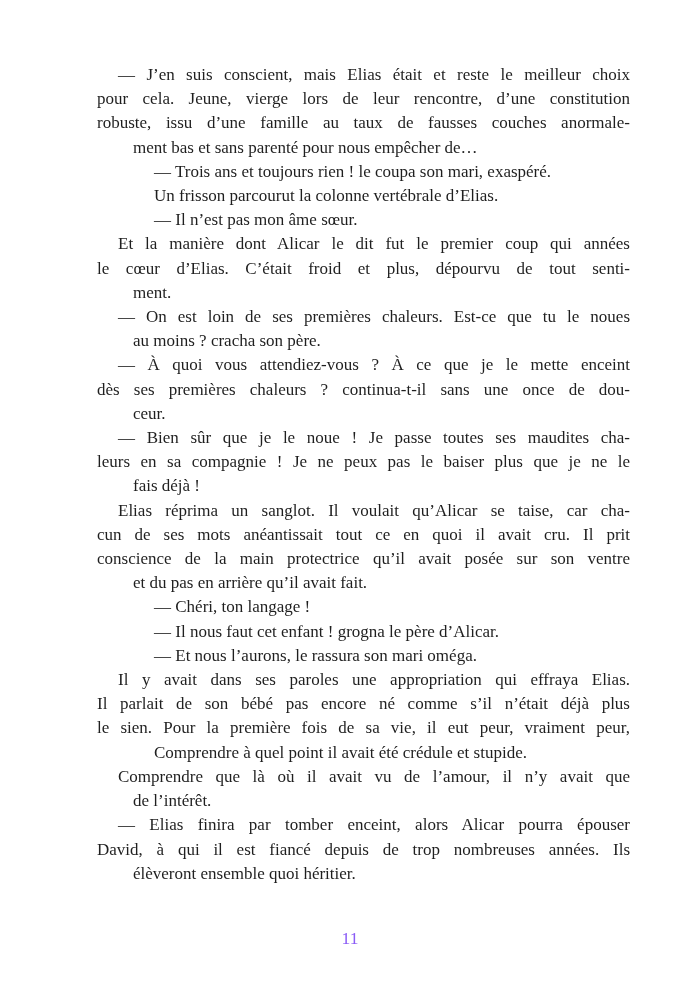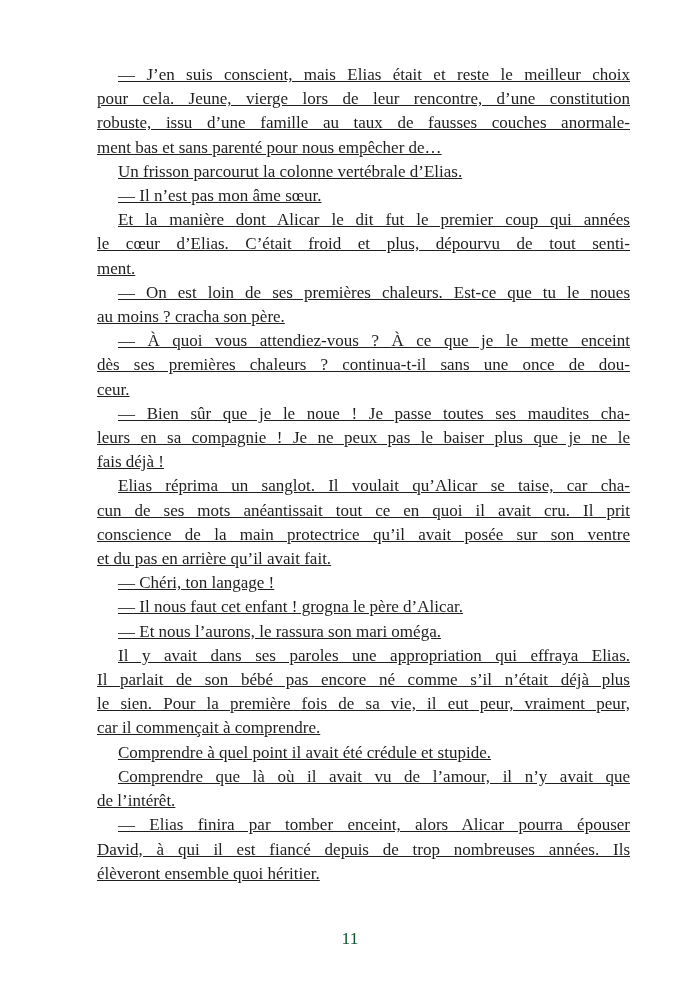--- a/index.html
+++ b/index.html
@@ -26,53 +26,56 @@
     position: absolute;
     left: 97px;
     top: 63px;
     width: 533px;
     font-size: 17px;
     line-height: 24.2px;
   }
   .para {
     margin: 0;
     padding: 0;
-    text-decoration: underline;
   }
   .line {
     text-align: justify;
     text-align-last: justify;
   }
   .line.last {
     text-align-last: left;
+    margin-left: 36px;
   }
   .line.first {
     text-indent: 21px;
   }
   .page-number {
     position: absolute;
     left: 0;
     top: 926px;
     width: 700px;
     text-align: center;
     font-size: 17.5px;
     line-height: 24px;
-    color: #14532d;
+    color: #8b5cf6;
   }
 </style>
 </head>
 <body>
 
 <div class="page">
   <main class="text-column">
       <div class="para">
         <div class="line first">— J’en suis conscient, mais Elias était et reste le meilleur choix</div>
         <div class="line">pour cela. Jeune, vierge lors de leur rencontre, d’une constitution</div>
         <div class="line">robuste, issu d’une famille au taux de fausses couches anormale-</div>
         <div class="line last">ment bas et sans parenté pour nous empêcher de…</div>
+      </div>
+      <div class="para">
+        <div class="line first last">— Trois ans et toujours rien ! le coupa son mari, exaspéré.</div>
       </div>
       <div class="para">
         <div class="line first last">Un frisson parcourut la colonne vertébrale d’Elias.</div>
       </div>
       <div class="para">
         <div class="line first last">— Il n’est pas mon âme sœur.</div>
       </div>
       <div class="para">
         <div class="line first">Et la manière dont Alicar le dit fut le premier coup qui années</div>
         <div class="line">le cœur d’Elias. C’était froid et plus, dépourvu de tout senti-</div>
@@ -104,21 +107,20 @@
       <div class="para">
         <div class="line first last">— Il nous faut cet enfant ! grogna le père d’Alicar.</div>
       </div>
       <div class="para">
         <div class="line first last">— Et nous l’aurons, le rassura son mari oméga.</div>
       </div>
       <div class="para">
         <div class="line first">Il y avait dans ses paroles une appropriation qui effraya Elias.</div>
         <div class="line">Il parlait de son bébé pas encore né comme s’il n’était déjà plus</div>
         <div class="line">le sien. Pour la première fois de sa vie, il eut peur, vraiment peur,</div>
-        <div class="line last">car il commençait à comprendre.</div>
       </div>
       <div class="para">
         <div class="line first last">Comprendre à quel point il avait été crédule et stupide.</div>
       </div>
       <div class="para">
         <div class="line first">Comprendre que là où il avait vu de l’amour, il n’y avait que</div>
         <div class="line last">de l’intérêt.</div>
       </div>
       <div class="para">
         <div class="line first">— Elias finira par tomber enceint, alors Alicar pourra épouser</div>

